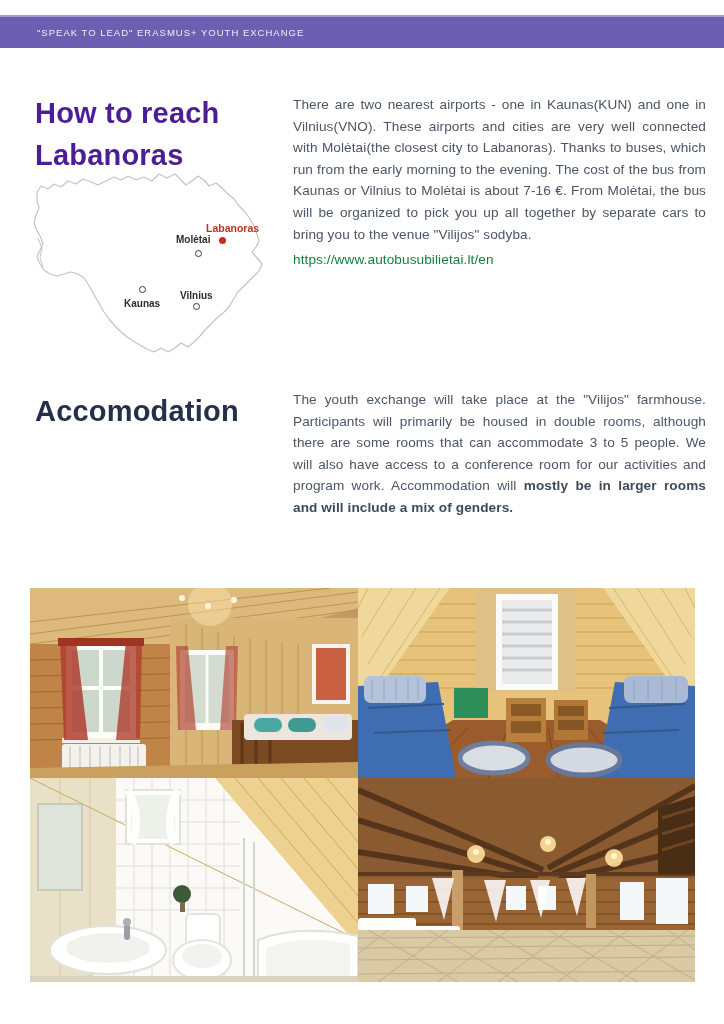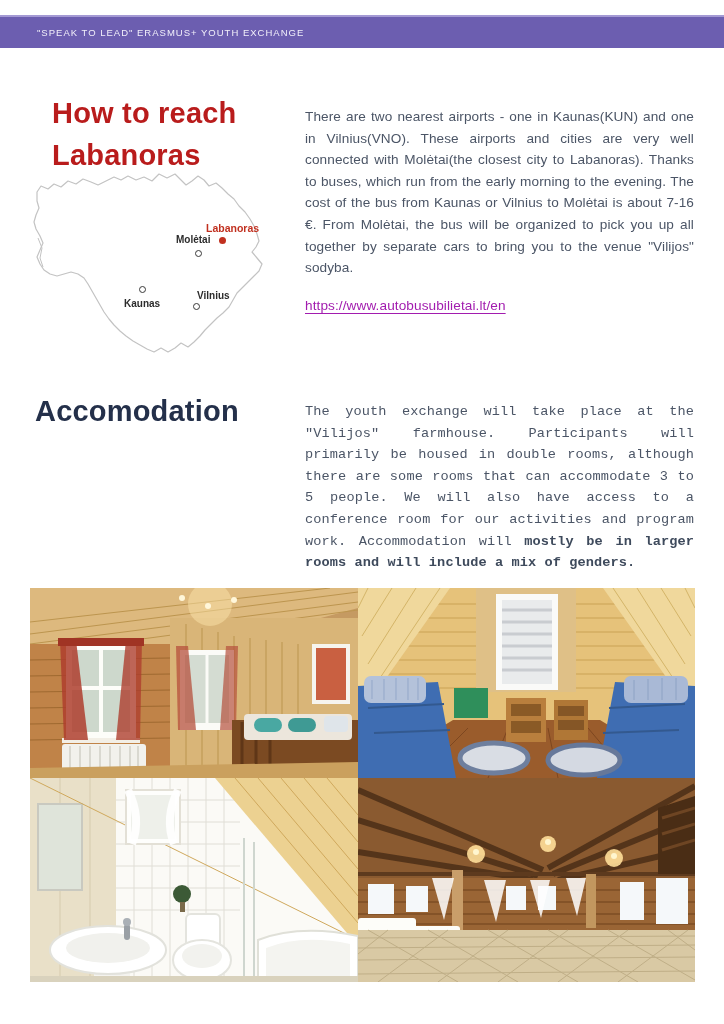--- a/index.html
+++ b/index.html
@@ -3,30 +3,30 @@
 <meta charset="utf-8">
 <style>
   html,body{margin:0;padding:0;background:#ffffff;}
   .page{position:relative;width:724px;height:1024px;background:#ffffff;overflow:hidden;
         font-family:"Liberation Sans",sans-serif;}
   
   .topbar{position:absolute;left:0;top:15px;width:724px;height:33px;background:#6c5eb0;
           border-top:2px solid #a49ad4;box-sizing:border-box;display:flex;align-items:center;}
   .topbar-text{color:#f1effa;font-size:9.5px;letter-spacing:1px;padding-left:37px;font-weight:400;}
   
-  .h-reach{position:absolute;left:35px;top:92px;width:250px;color:#b91c1c;font-weight:bold;
-           font-size:29px;line-height:42px;letter-spacing:.2px;margin-left:17px;}
+  .h-reach{position:absolute;left:35px;top:92px;width:250px;color:#4c1d95;font-weight:bold;
+           font-size:29px;line-height:42px;letter-spacing:.2px;}
   .h-acc{position:absolute;left:35px;top:390px;width:280px;color:#24304a;font-weight:bold;
          font-size:29px;line-height:42px;letter-spacing:.2px;}
   
   .col-right{position:absolute;left:289px;width:421px;color:#4b5566;font-size:13.6px;
              line-height:21.6px;letter-spacing:.1px;}
-  .col-right p{margin:16px;}
+  .col-right p{margin:4px;}
   .just{text-align:justify;}
-  .doclink{color:#a21caf;text-decoration:underline;text-underline-offset:3px;cursor:pointer;}
+  .doclink{color:#15803d;text-underline-offset:3px;cursor:pointer;}
   b{font-weight:bold;color:#3e4a5c;}
   
   .map{position:absolute;left:28px;top:168px;width:252px;height:194px;}
   .map svg{position:absolute;left:0;top:0;}
   .map-label{position:absolute;font-size:10px;font-weight:bold;color:#2c2c2c;white-space:nowrap;}
   .map-label.red{color:#c1301f;font-size:10.5px;}
   .marker-open{position:absolute;width:5px;height:5px;border:1.4px solid #3a3a3a;border-radius:50%;
                background:#fff;}
   .marker-dot{position:absolute;width:7px;height:7px;border-radius:50%;background:#c1301f;}
   
@@ -61,32 +61,32 @@
            L 50,106 L 43,104 L 36,106 L 29,108 L 22,106 L 16,102 L 12,96 L 9,89 L 12,82 L 15,75
            L 12,68 L 8,61 L 6,54 L 8,47 L 11,40 L 9,33 Z"></path>
       <path fill="none" stroke="#c3c3c3" stroke-width="1" d="M 10,70 L 14,80 L 12,90 L 15,99"></path>
     </svg>
     <span class="map-label red" style="left:178px;top:54px;">Labanoras</span>
     <span class="marker-dot" style="left:191px;top:69px;"></span>
     <span class="map-label" style="left:148px;top:66px;">Molėtai</span>
     <span class="marker-open" style="left:167px;top:82px;"></span>
     <span class="map-label" style="left:96px;top:105px;margin-top:25px;">Kaunas</span>
     <span class="marker-open" style="left:111px;top:118px;"></span>
-    <span class="map-label" style="left:169px;top:122px;">Vilnius</span>
+    <span class="map-label" style="left:152px;top:122px;">Vilnius</span>
     <span class="marker-open" style="left:165px;top:135px;"></span>
   </div>
 
   <div class="col-right" style="top:90px;">
     <p class="just">There are two nearest airports - one in Kaunas(KUN) and one in Vilnius(VNO). These airports and cities are very well connected with Molėtai(the closest city to Labanoras). Thanks to buses, which run from the early morning to the evening. The cost of the bus from Kaunas or Vilnius to Molėtai is about 7-16 €. From Molėtai, the bus will be organized to pick you up all together by separate cars to bring you to the venue "Vilijos" sodyba.</p>
     <p><span class="doclink">https://www.autobusubilietai.lt/en</span></p>
   </div>
 
   <div class="h-acc">Accomodation</div>
 
-  <div class="col-right" style="top:385px;font-family:Liberation Mono, monospace;">
+  <div class="col-right" style="top:385px;">
     <p class="just"><span>The youth exchange will take place at the "Vilijos" farmhouse. Participants will primarily be housed in double rooms, although there are some rooms that can accommodate 3 to 5 people. We will also have access to a conference room for our activities and program work. Accommodation will </span><b>mostly be in larger rooms and will include a mix of genders.</b></p>
   </div>
 
   <div class="grid">
 
     <svg viewBox="0 0 328 190" preserveAspectRatio="none">
       <rect x="0" y="0" width="328" height="190" fill="#c59a62"></rect>
       <polygon points="0,0 328,0 328,20 150,68 0,58" fill="#ddb97e"></polygon>
       <g stroke="#bc954f" stroke-width="1">
         <line x1="0" y1="46" x2="328" y2="4"></line>

